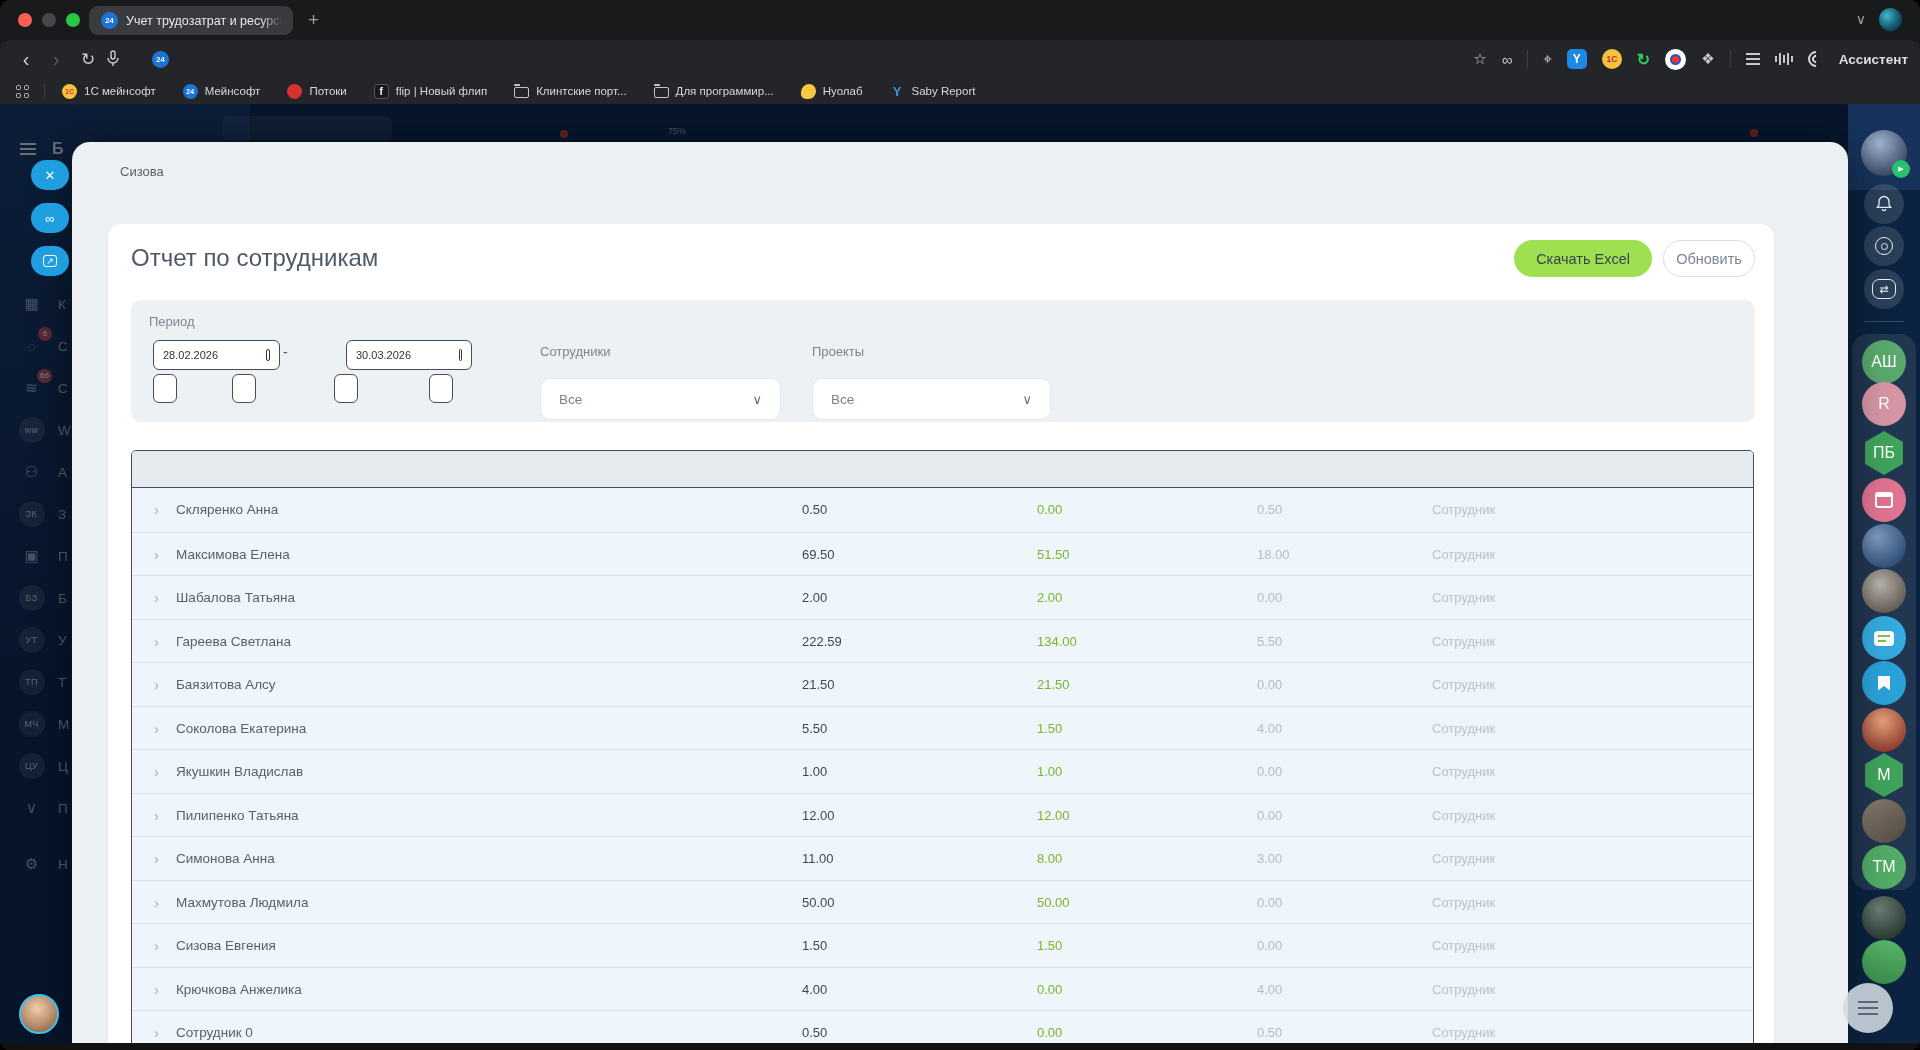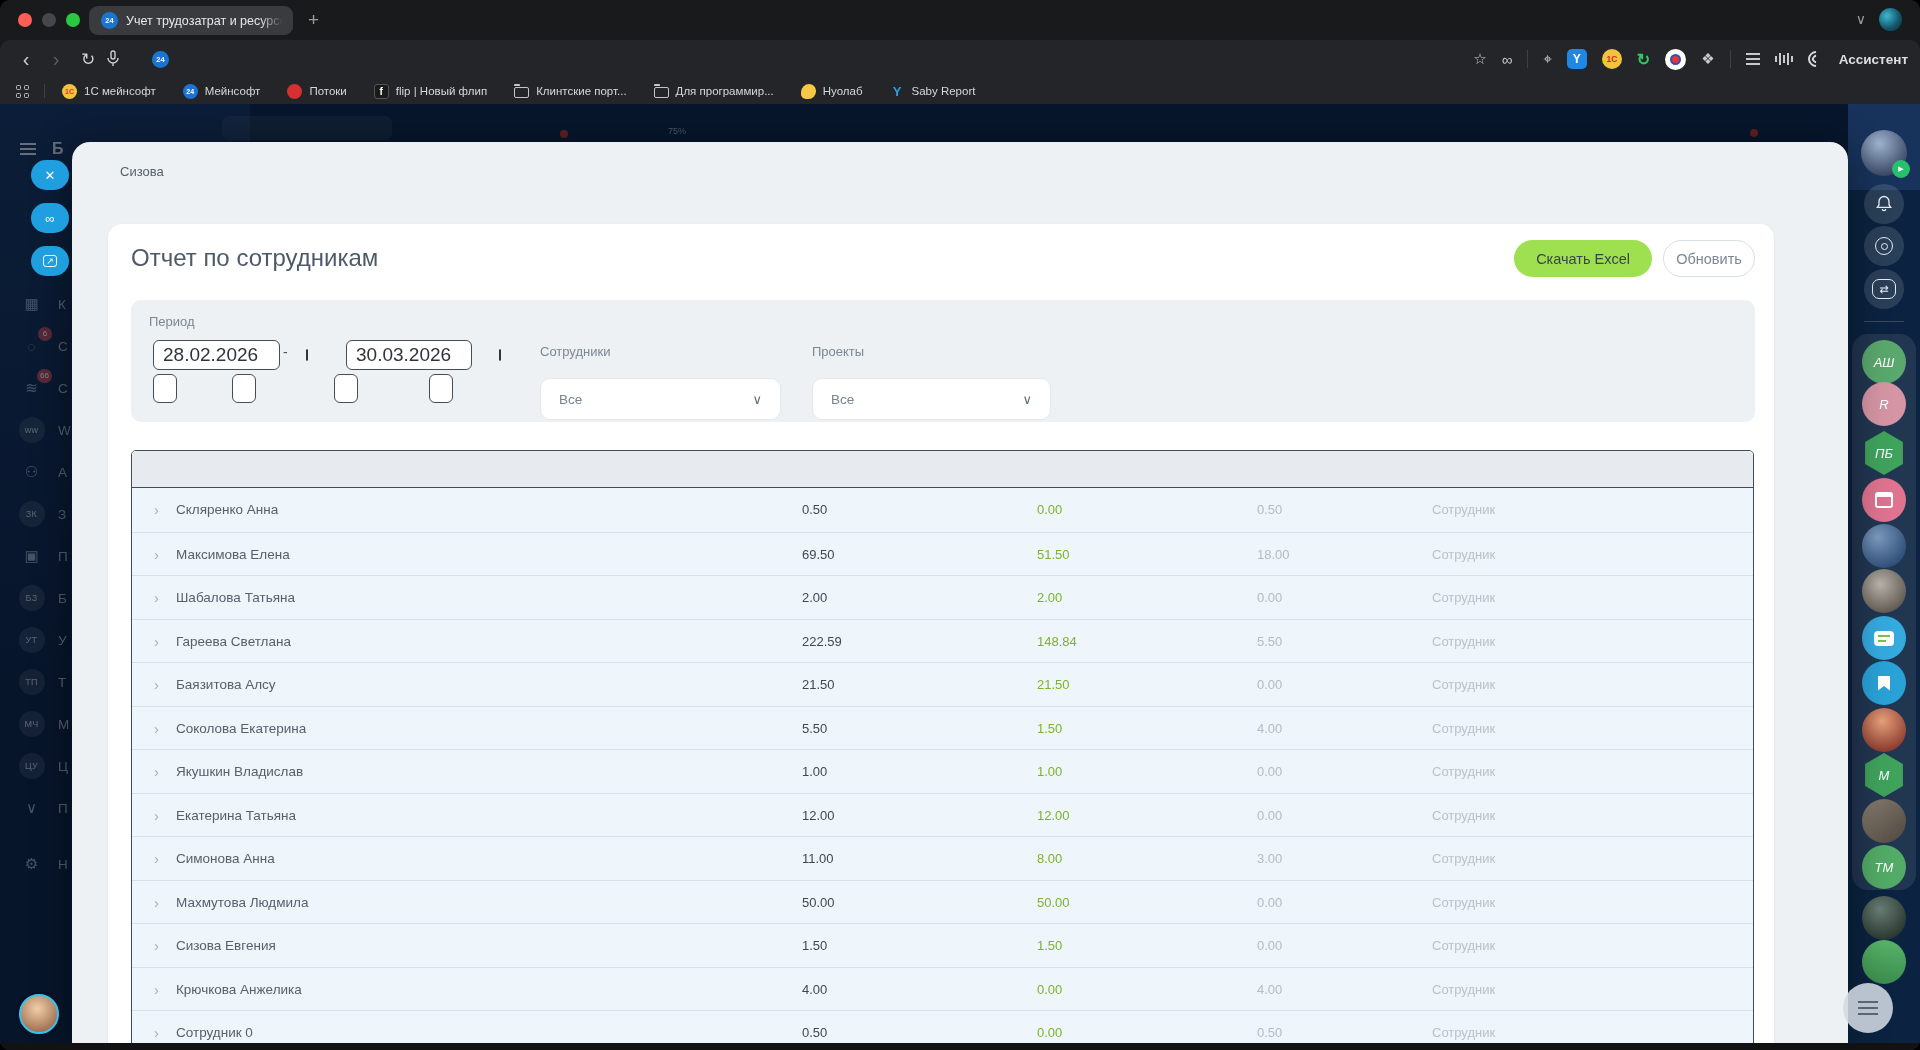--- a/index.html
+++ b/index.html
@@ -110,21 +110,21 @@
   .railbtn{position:absolute;left:50%;transform:translateX(-50%);width:40px;height:40px;border-radius:50%;
       background:rgba(255,255,255,.13);display:flex;align-items:center;justify-content:center;color:#fff;}
   .railbtn.b-bell{top:80px;} .railbtn.b-target{top:122px;} .railbtn.b-chat{top:165px;}
   .targetico{width:18px;height:18px;border:1.5px solid #e8eef5;border-radius:50%;display:flex;align-items:center;justify-content:center;}
   .targetico i{width:7px;height:7px;border:1.5px solid #e8eef5;border-radius:50%;display:block;}
   .chatico{border:1.5px solid #e8eef5;border-radius:7px;width:24px;height:20px;display:flex;align-items:center;justify-content:center;
       font-size:11px;color:#e8eef5;}
   .raildiv{position:absolute;left:16px;right:16px;top:217px;height:1px;background:rgba(255,255,255,.18);}
   .railpanel{position:absolute;left:4px;right:4px;top:230px;height:556px;background:rgba(255,255,255,.09);border-radius:16px;}
   .stackav{position:absolute;left:50%;transform:translate(-50%,-50%);width:44px;height:44px;border-radius:50%;
-      display:flex;align-items:center;justify-content:center;color:#fff;font-size:13px;font-style:italic;}
+      display:flex;align-items:center;justify-content:center;color:#fff;font-size:16px;}
   .hex{border-radius:0;clip-path:polygon(50% 0,93% 25%,93% 75%,50% 100%,7% 75%,7% 25%);}
   .bg-g1{background:#5aa86d;} .bg-pink{background:#d595a4;} .bg-hx{background:#3fa35c;}
   .bg-cal{background:#df7390;} .bg-chat2{background:#35aadf;} .bg-bmk{background:#2aa2d8;} .bg-g2{background:#52ab67;}
   .bg-ph1{background:radial-gradient(circle at 35% 30%,#7e9cc0,#31507a 75%);}
   .bg-ph2{background:radial-gradient(circle at 40% 35%,#b9b4ac,#5d564e 80%);}
   .bg-ph3{background:radial-gradient(circle at 45% 30%,#e8a27c,#8c3b2e 78%);}
   .bg-ph4{background:linear-gradient(135deg,#8a7f72,#4e463e);}
   .bg-ph5{background:radial-gradient(circle at 40% 30%,#6a7f75,#27352e 80%);}
   .bg-ph6{background:linear-gradient(180deg,#58b469,#3b8d4d);}
   .calshape{width:18px;height:16px;border:2px solid #fff;border-radius:3px;border-top-width:5px;}
@@ -139,21 +139,21 @@
   .backlink{position:absolute;left:48px;top:22px;font-size:13px;color:#57616c;}
   .card{position:absolute;left:36px;top:82px;width:1666px;height:900px;background:#fff;border-radius:14px;box-shadow:0 1px 3px rgba(40,60,80,.08);}
   .cardtitle{position:absolute;left:23px;top:20px;font-size:24px;color:#4e5a69;}
   .btn{position:absolute;top:16px;height:37px;border-radius:19px;display:flex;align-items:center;justify-content:center;font-size:14.5px;}
   .btn.excel{right:122px;padding:0 22px;background:#9fe051;color:#39434e;}
   .btn.refresh{right:19px;width:92px;background:#fff;border:1px solid #d9dee3;color:#7c8692;}
 
   .fpanel{position:absolute;left:23px;top:76px;width:1624px;height:122px;background:#edf1f4;border-radius:10px;}
   .flabel{position:absolute;font-size:13px;color:#7b8794;}
   .finput{position:absolute;top:40px;height:30px;background:#fff;border:1.5px solid #454d56;border-radius:6px;
-      display:flex;align-items:center;justify-content:space-between;padding:0 9px;font-size:19px;color:#2e353c;gap:48px;}
+      display:flex;align-items:center;justify-content:space-between;padding:0 9px;font-size:11px;color:#2e353c;gap:48px;}
   .calico{width:12px;height:12px;border:1.5px solid #2e353c;border-radius:2.5px;position:relative;}
   .calico::before{content:"";position:absolute;left:1px;right:1px;top:1.5px;height:2px;background:#2e353c;}
   .fdash{position:absolute;left:152px;top:44px;color:#555;font-size:14px;}
   .qrow{position:absolute;left:0;top:0;width:100%;height:100%;}
   .qbtn{position:absolute;top:74px;height:29px;border:1.5px solid #454d56;border-radius:6px;background:#fff;
       font-size:12.5px;color:#333a41;display:flex;align-items:center;padding:0 11px;white-space:nowrap;}
   .qrow .qbtn:nth-of-type(1){left:22px;} .qrow .qbtn:nth-of-type(2){left:101px;}
   .qrow .qbtn:nth-of-type(3){left:203px;} .qrow .qbtn:nth-of-type(4){left:298px;}
   .fselect{position:absolute;top:78px;height:42px;background:#fff;border:1px solid #e3e8ed;border-radius:10px;
       display:flex;align-items:center;justify-content:space-between;padding:0 18px;color:#78828e;font-size:13.5px;}
@@ -524,21 +524,21 @@
                 <span class="c-name">Шабалова Татьяна</span>
                 <span class="c-total">2.00</span>
                 <span class="c-count">2.00</span>
                 <span class="c-ncount">0.00</span>
                 <span class="c-type">Сотрудник</span>
               </div>
               <div class="trow">
                 <span class="c-chev">›</span>
                 <span class="c-name">Гареева Светлана</span>
                 <span class="c-total">222.59</span>
-                <span class="c-count">148.84</span>
+                <span class="c-count">134.00</span>
                 <span class="c-ncount">5.50</span>
                 <span class="c-type">Сотрудник</span>
               </div>
               <div class="trow">
                 <span class="c-chev">›</span>
                 <span class="c-name">Баязитова Алсу</span>
                 <span class="c-total">21.50</span>
                 <span class="c-count">21.50</span>
                 <span class="c-ncount">0.00</span>
                 <span class="c-type">Сотрудник</span>
@@ -554,21 +554,21 @@
               <div class="trow">
                 <span class="c-chev">›</span>
                 <span class="c-name">Якушкин Владислав</span>
                 <span class="c-total">1.00</span>
                 <span class="c-count">1.00</span>
                 <span class="c-ncount">0.00</span>
                 <span class="c-type">Сотрудник</span>
               </div>
               <div class="trow">
                 <span class="c-chev">›</span>
-                <span class="c-name">Екатерина Татьяна</span>
+                <span class="c-name">Пилипенко Татьяна</span>
                 <span class="c-total">12.00</span>
                 <span class="c-count">12.00</span>
                 <span class="c-ncount">0.00</span>
                 <span class="c-type">Сотрудник</span>
               </div>
               <div class="trow">
                 <span class="c-chev">›</span>
                 <span class="c-name">Симонова Анна</span>
                 <span class="c-total">11.00</span>
                 <span class="c-count">8.00</span>

